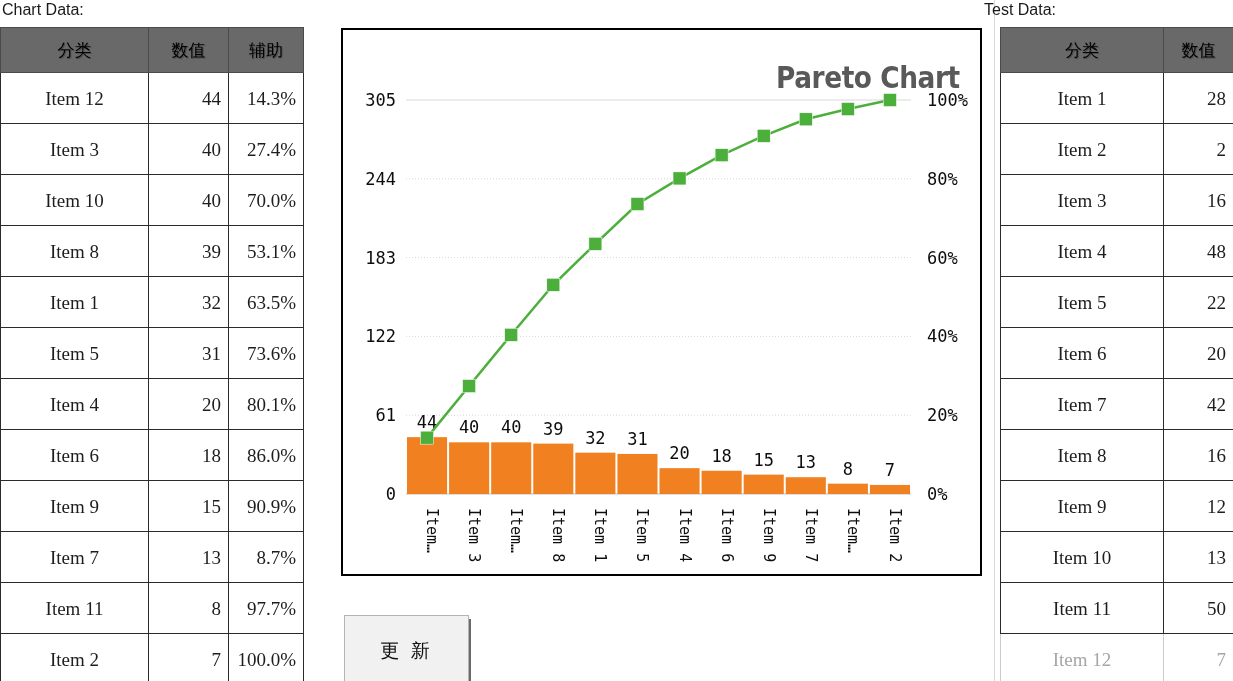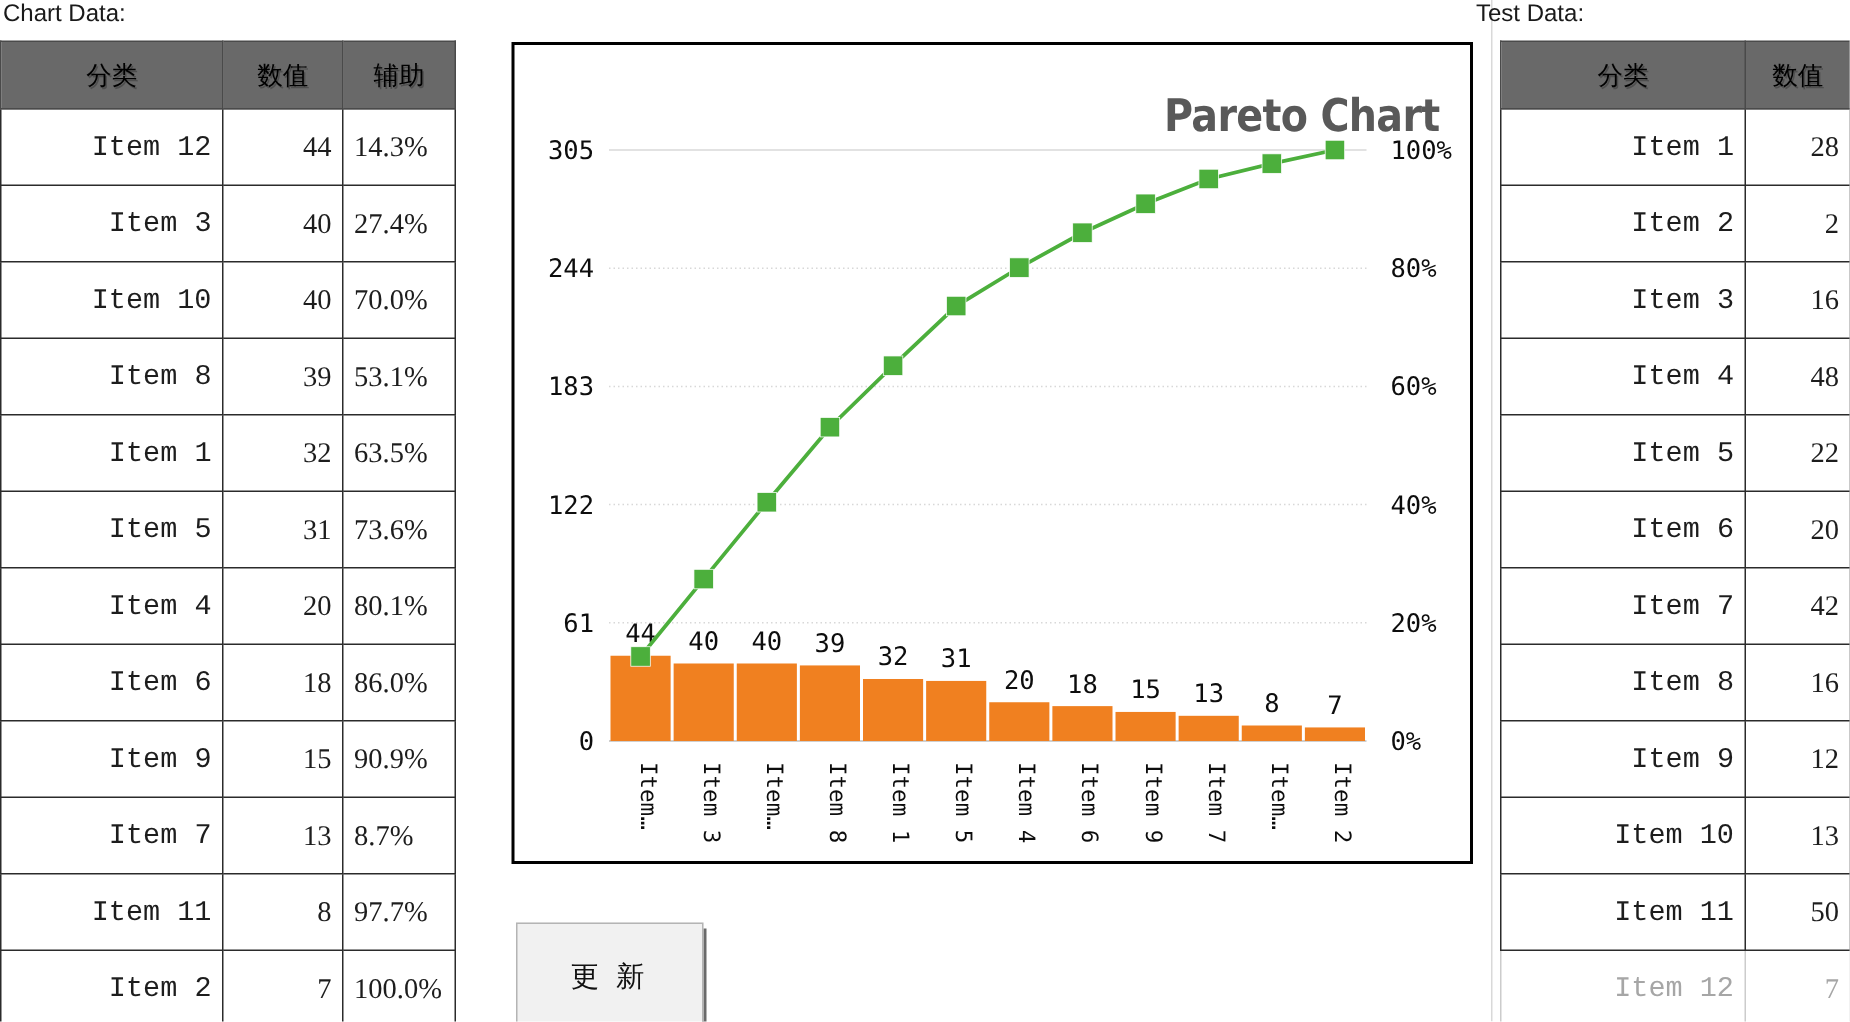--- a/index.html
+++ b/index.html
@@ -47,23 +47,23 @@
     text-shadow: 1px 1px 0 rgba(0,0,0,0.25);
   }
   .xl-table td {
     height: 50px;
     border: 1px solid #2b2b2b;
     padding: 0 7px;
     font-size: 19px;
     color: #1d1d1d;
     line-height: 1;
   }
-  .xl-table td.c-name  { text-align: right; font-family: Liberation Mono, monospace; }
+  .xl-table td.c-name  { text-align: center; }
   .xl-table td.c-num   { text-align: right; }
-  .xl-table td.c-pct   { text-align: left; }
+  .xl-table td.c-pct   { text-align: right; }
   .xl-table tr.dimmed td { color: #a6a6a6; border-color: #cccccc; }
   .xl-table tr.dimmed td.first-dim { border-top-color: #2b2b2b; }
 
   
   #chart-data-table { left: 0px; top: 27px; width: 303px; }
   #chart-data-table col.w1 { width: 148px; }
   #chart-data-table col.w2 { width: 80px; }
   #chart-data-table col.w3 { width: 75px; }
 
   

